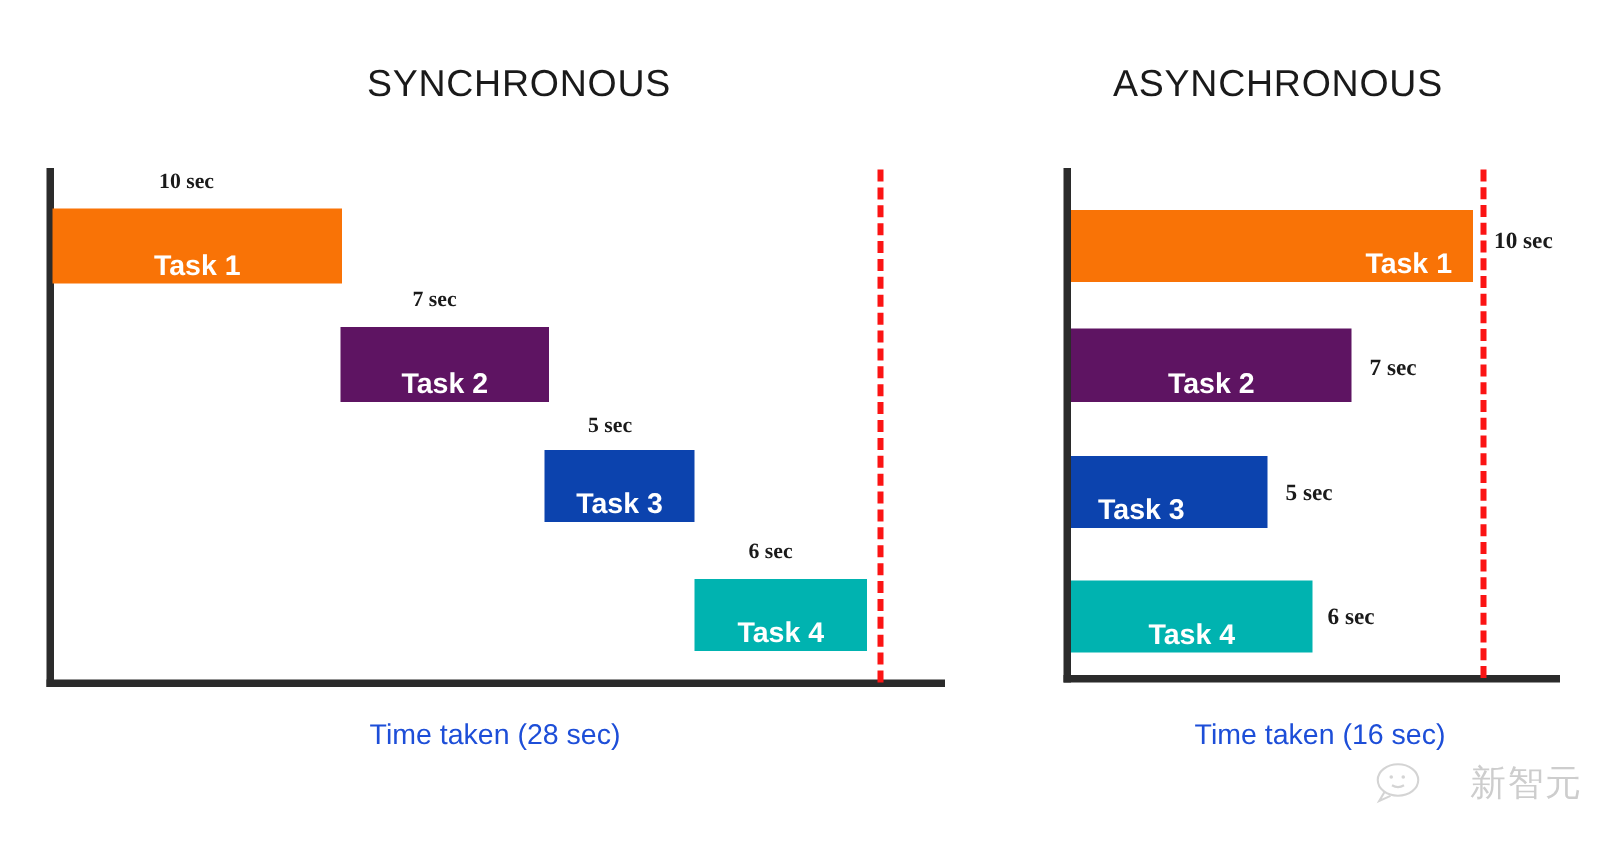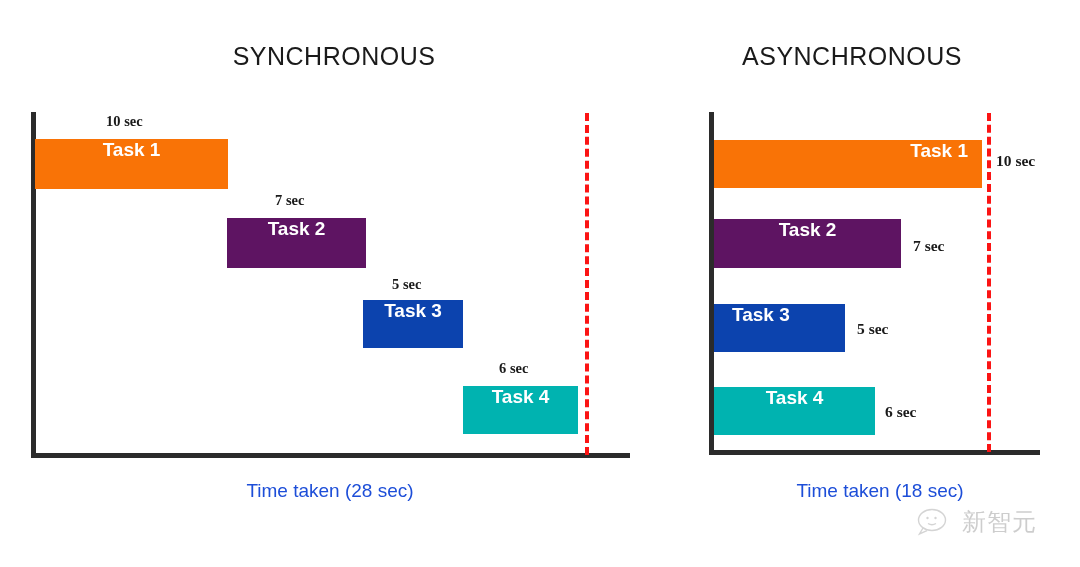--- a/index.html
+++ b/index.html
@@ -16,21 +16,21 @@
   
   .panel-title{
     position:absolute;
     font-size:25px;
     letter-spacing:0.5px;
     color:#1a1a1a;
     font-weight:400;
     white-space:nowrap;
     text-align:center;
   }
-  #title-sync{left:4px;top:42px;width:660px;}
+  #title-sync{left:16px;top:42px;width:660px;}
   #title-async{left:652px;top:42px;width:400px;}
 
   
   .axis-v{position:absolute;width:5px;background:#2b2b2b;}
   .axis-h{position:absolute;height:5px;background:#2b2b2b;}
 
   #sync-axis-v{left:31px;top:112px;height:346px;}
   #sync-axis-h{left:31px;top:453px;width:599px;}
   #async-axis-v{left:709px;top:112px;height:343px;}
   #async-axis-h{left:709px;top:450px;width:331px;}
@@ -41,21 +41,21 @@
     width:0;
     border-left:4px dashed #fb1414;
   }
   #sync-deadline{left:585px;top:113px;height:342px;}
   #async-deadline{left:987px;top:113px;height:339px;}
 
   
   .bar{
     position:absolute;
     display:flex;
-    align-items:flex-start;
+    align-items:flex-end;
     box-sizing:border-box;
     color:#ffffff;
     font-size:19px;
     font-weight:600;
   }
   .bar.center{justify-content:center;}
   .bar.right{justify-content:flex-end;padding-right:14px;}
   .bar.left{justify-content:flex-start;padding-left:18px;}
 
   
@@ -78,21 +78,21 @@
     white-space:nowrap;
     text-align:center;
   }
   #caption-sync{left:0px;top:480px;width:660px;}
   #caption-async{left:680px;top:480px;width:400px;}
 
   
   #watermark{
     position:absolute;
     left:916px;top:506px;
-    display:flex;align-items:center;gap:6px;
+    display:flex;align-items:center;gap:24px;
     opacity:0.42;
   }
   #watermark .wm-text{
     font-size:24px;
     color:#8a8a8a;
     font-family:"DejaVu Sans",sans-serif;
     letter-spacing:1px;
     white-space:nowrap;
   }
   #watermark svg{display:block;}
@@ -149,21 +149,21 @@
   <div class="bar left" style="left:714px;top:304px;width:131px;height:48px;background:#0C43AE;">
     <span>Task 3</span>
   </div>
   <div class="dur big" style="left:857px;top:320px;">5 sec</div>
 
   <div class="bar center" style="left:714px;top:387px;width:161px;height:48px;background:#00B3B0;">
     <span>Task 4</span>
   </div>
   <div class="dur big" style="left:885px;top:403px;">6 sec</div>
 
-  <div class="caption" id="caption-async">Time taken (18 sec)</div>
+  <div class="caption" id="caption-async">Time taken (16 sec)</div>
 
   <div id="watermark">
     <span>
       <svg width="40" height="30" viewBox="0 0 40 30" fill="none" stroke="#9a9a9a" stroke-width="1.4">
         <ellipse cx="16" cy="13" rx="13.5" ry="10.5"></ellipse>
         <path d="M7 21 L3.5 27 L11 23.6"></path>
         <circle cx="11.5" cy="11" r="1.2" fill="#9a9a9a" stroke="none"></circle>
         <circle cx="19.5" cy="11" r="1.2" fill="#9a9a9a" stroke="none"></circle>
         <path d="M12 16.5 Q16 19 20 16.5"></path>
       </svg>

